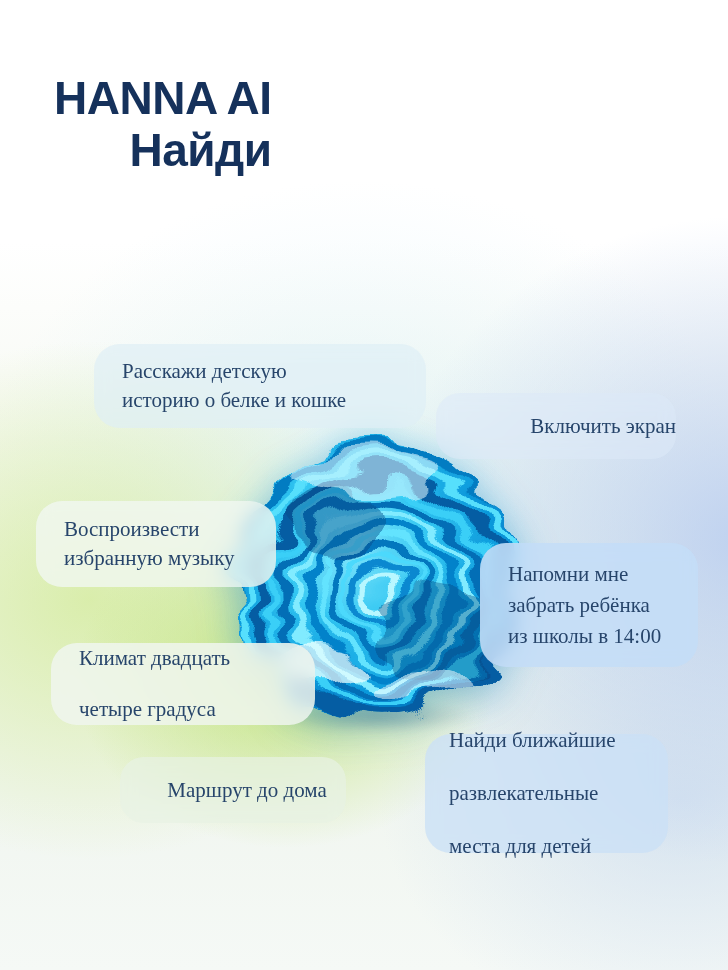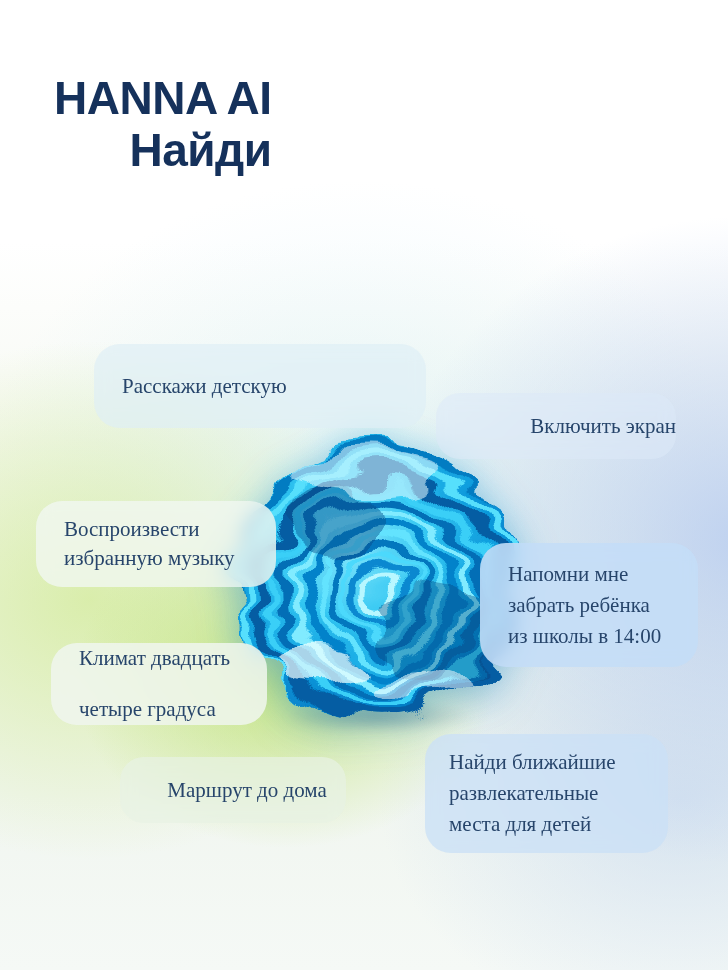--- a/index.html
+++ b/index.html
@@ -67,23 +67,23 @@
     padding-left: 28px;
     box-sizing: border-box;
     -webkit-backdrop-filter: blur(8px);
     backdrop-filter: blur(8px);
     font-family: Liberation Serif, serif;
   }
   .b1 { left: 94px;  top: 344px; width: 332px; height: 84px;  background: rgba(222,238,246,0.66); }
   .b2 { left: 436px; top: 393px; width: 240px; height: 66px;  background: rgba(220,234,248,0.55); border-radius: 24px; align-items: flex-end; }
   .b3 { left: 36px;  top: 501px; width: 240px; height: 86px;  background: rgba(241,247,241,0.80); }
   .b4 { left: 480px; top: 543px; width: 218px; height: 124px; background: rgba(196,221,247,0.88); line-height: 31px; }
-  .b5 { left: 51px;  top: 643px; width: 216px; height: 82px;  background: rgba(240,246,238,0.85); gap: 22px; }
+  .b5 { left: 51px;  top: 643px; width: 264px; height: 82px;  background: rgba(240,246,238,0.85); gap: 22px; }
   .b6 { left: 120px; top: 757px; width: 226px; height: 66px;  background: rgba(232,241,229,0.68); border-radius: 24px; align-items: center; }
-  .b7 { left: 425px; top: 734px; width: 243px; height: 119px; background: rgba(203,224,246,0.78); line-height: 31px; padding-left: 24px; }
+  .b7 { left: 425px; top: 734px; width: 243px; height: 119px; background: rgba(203,224,246,0.78); line-height: 31px; padding-left: 24px; gap: 22px; }
 </style>
 </head>
 <body>
 
 <div class="stage">
 
   <header class="title">
     <div>HANNA AI</div>
     <div>Найди</div>
   </header>
@@ -130,20 +130,21 @@
           <ellipse cx="150" cy="52" rx="75" ry="20" fill="#eafcff" opacity="0.55"></ellipse>
           <ellipse cx="100" cy="245" rx="42" ry="16" fill="#f2ffff" opacity="0.70"></ellipse>
           <ellipse cx="205" cy="262" rx="50" ry="14" fill="#ffffff" opacity="0.50"></ellipse>
         </g>
       </g>
     </svg>
   </div>
 
   <div class="bubble b1">
     <div>Расскажи детскую</div>
+    <div>историю о белке и кошке</div>
   </div>
 
   <div class="bubble b2">
     <div>Включить экран</div>
   </div>
 
   <div class="bubble b3">
     <div>Воспроизвести</div>
     <div>избранную музыку</div>
   </div>

